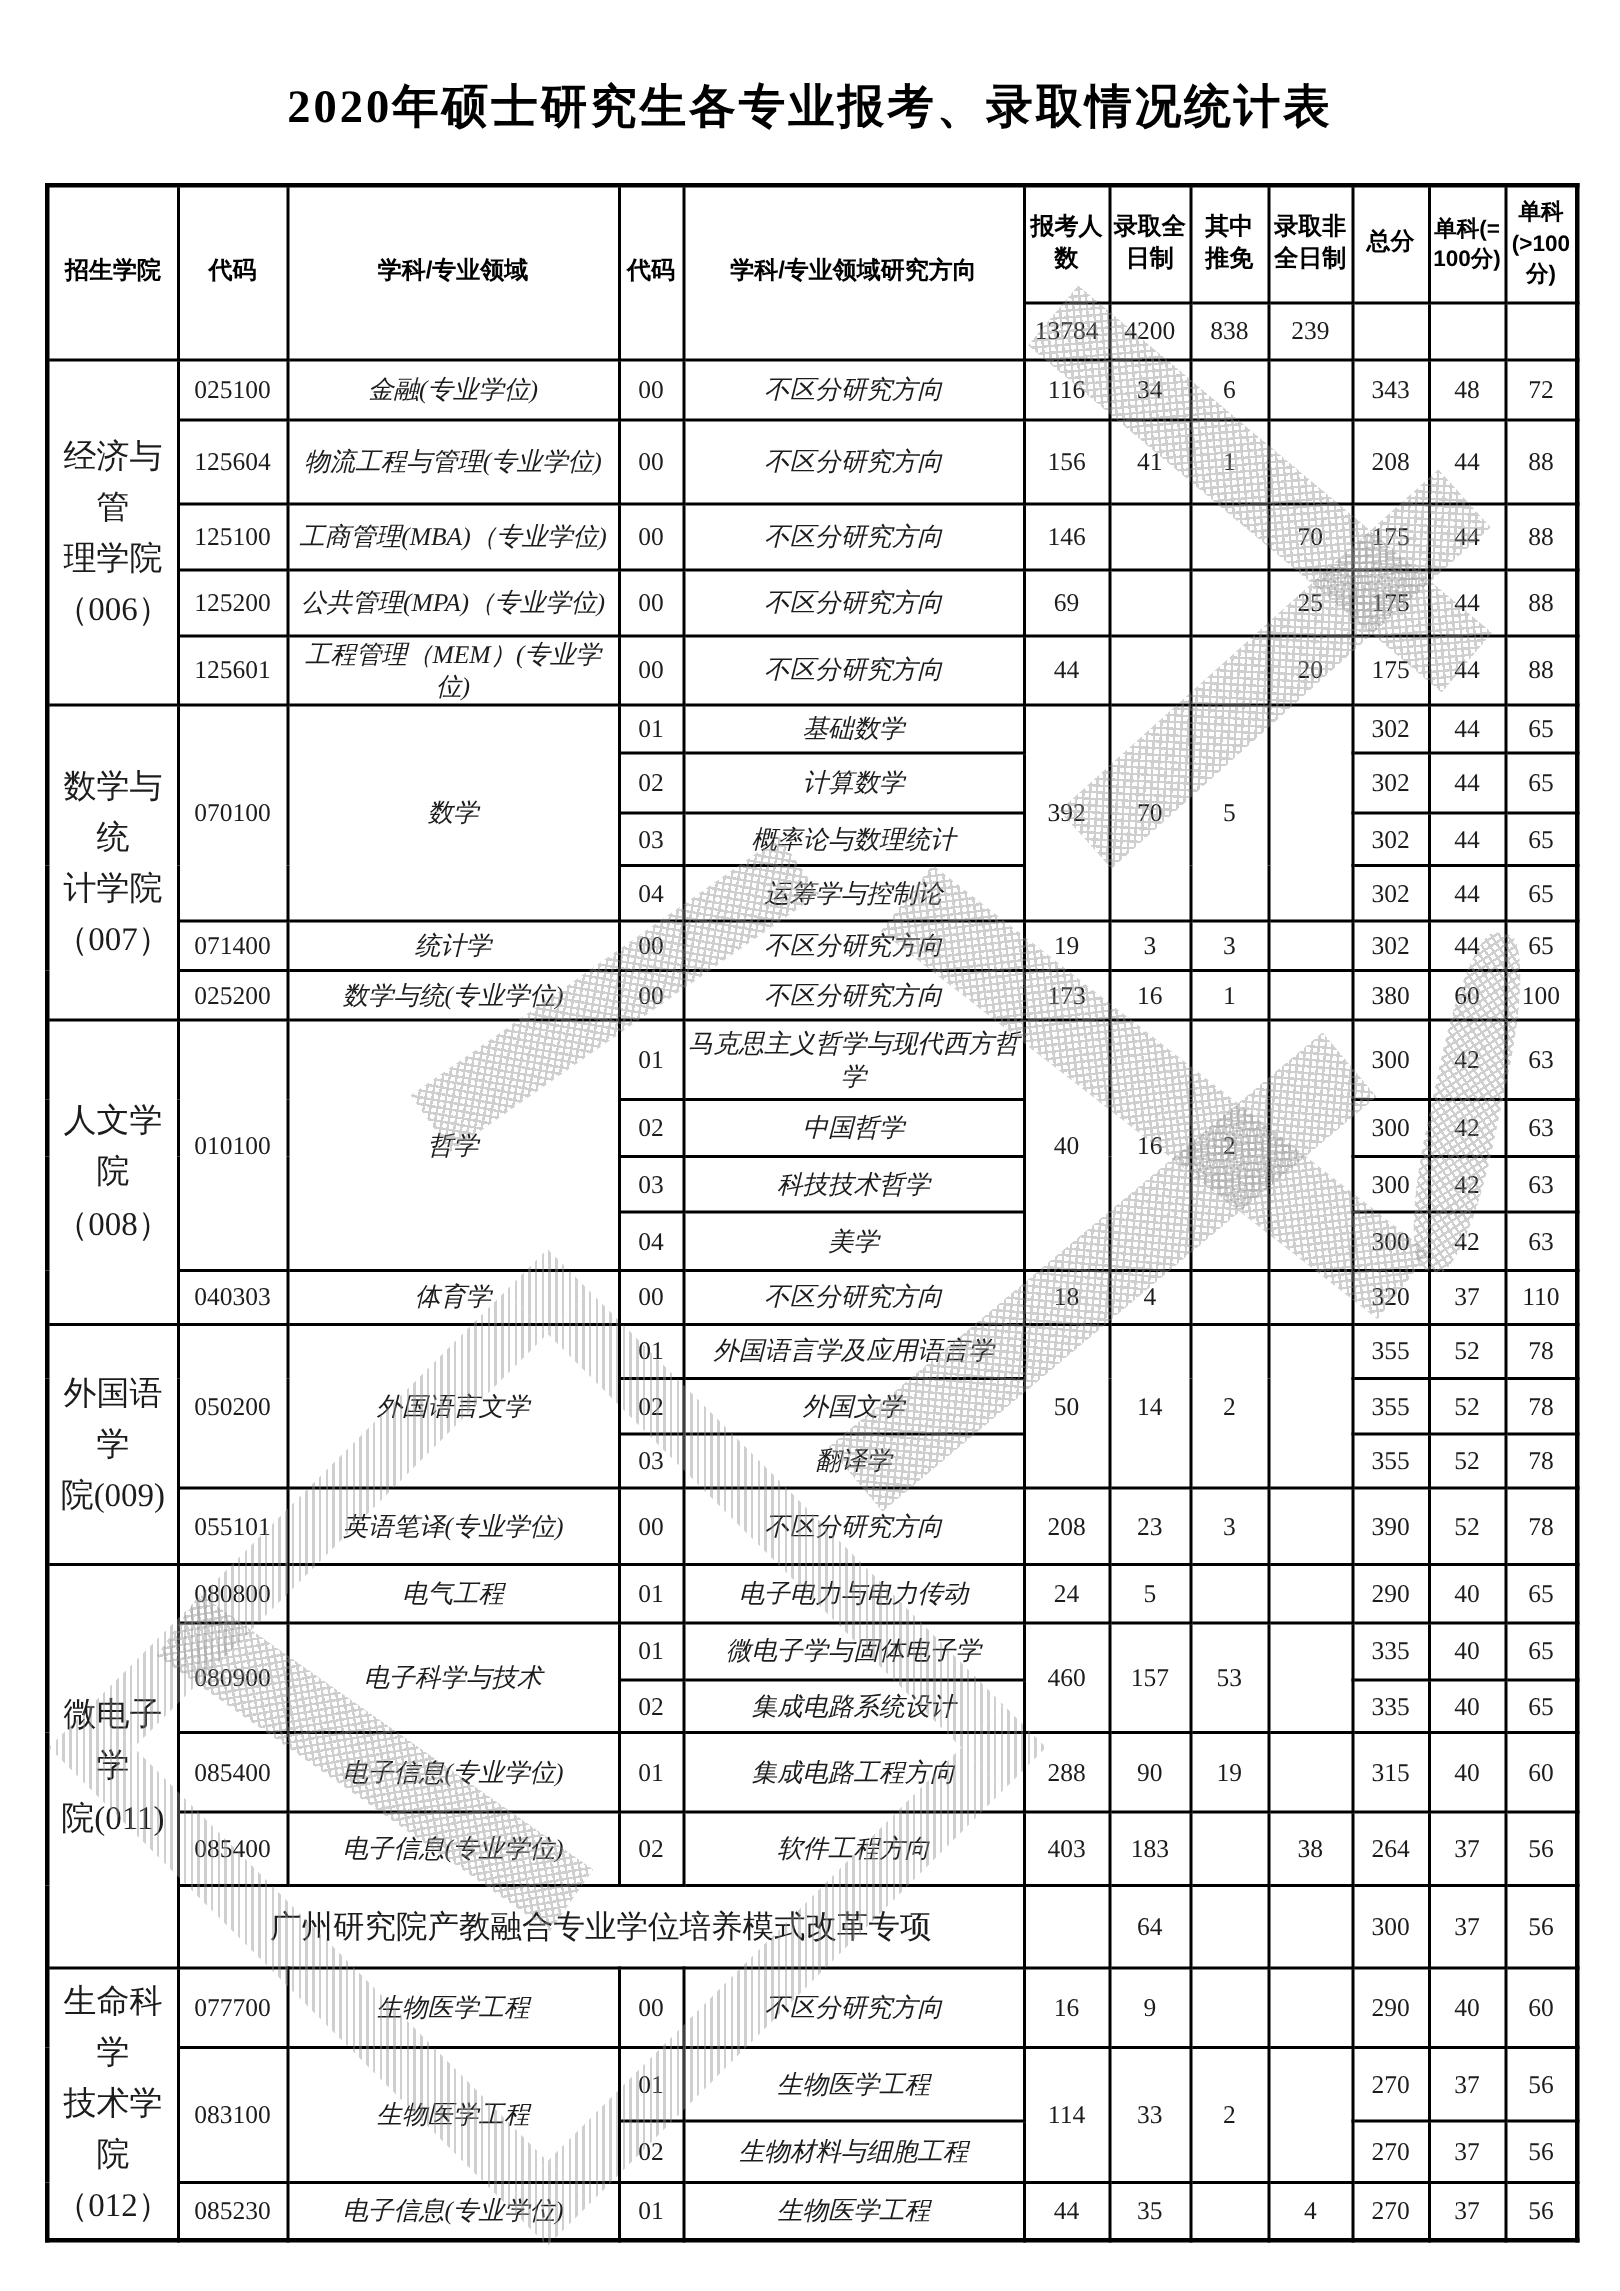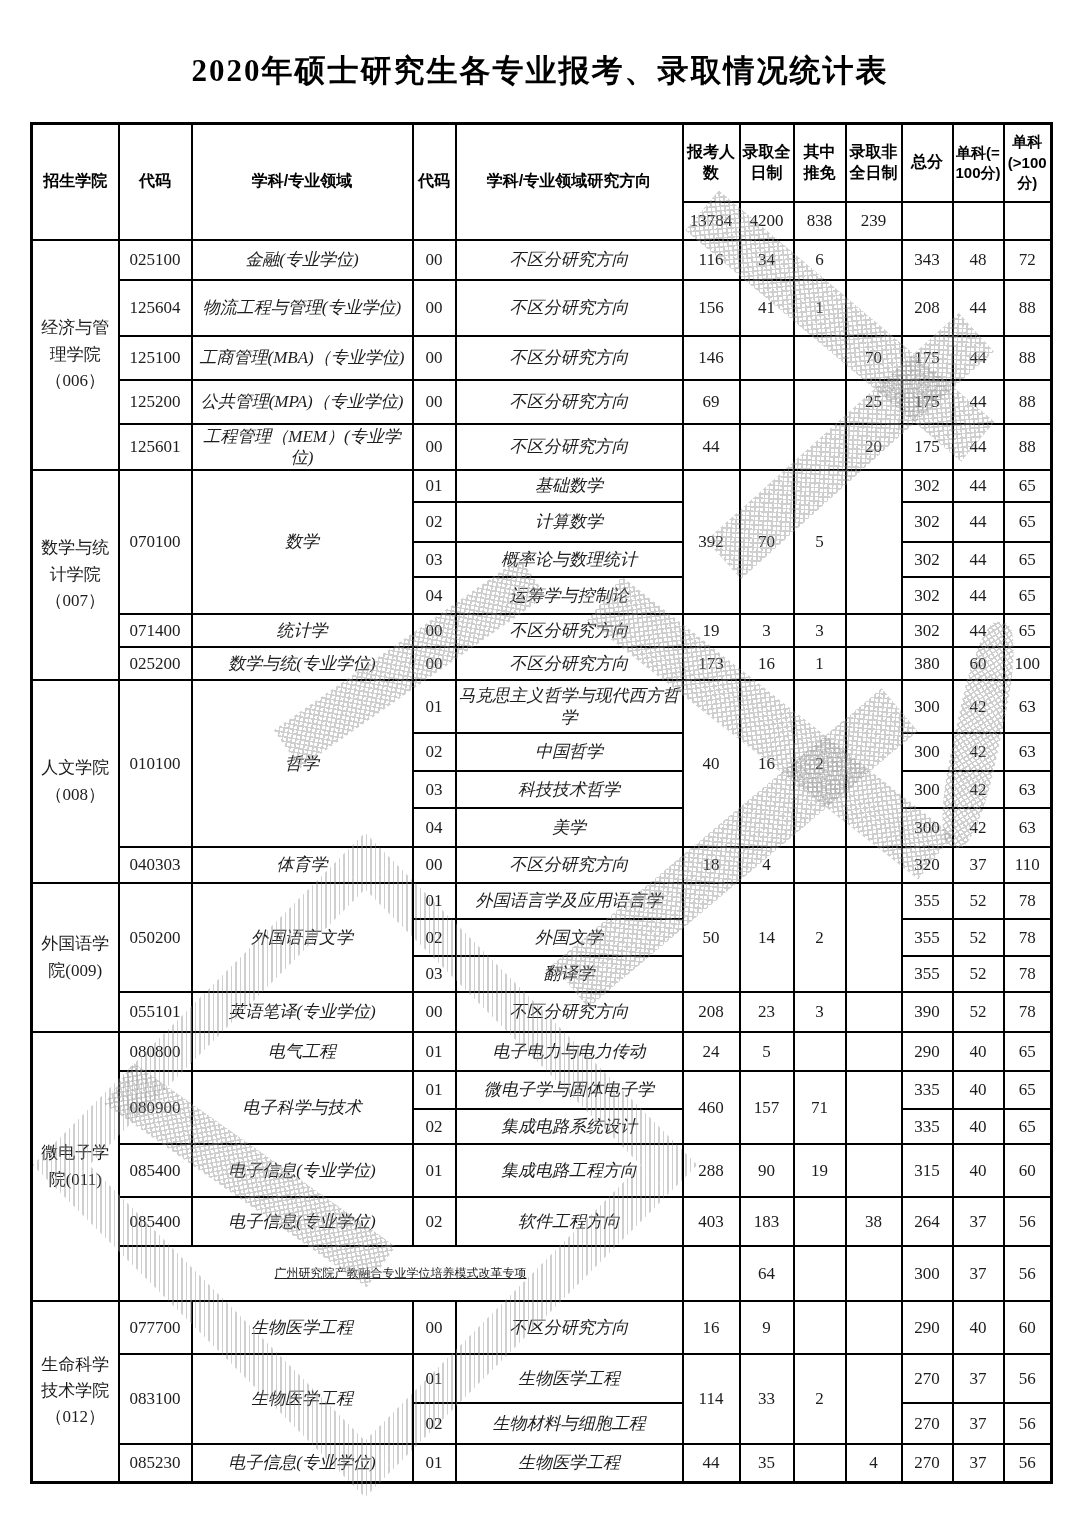--- a/index.html
+++ b/index.html
@@ -20,24 +20,24 @@
   td{
     border:2px solid #000;text-align:center;vertical-align:middle;
     font-size:17px;line-height:1.25;padding:1px 2px;overflow:hidden;
     color:#1c1c1c;
   }
   tr.head td{
     font-family:"Liberation Sans","DejaVu Sans",sans-serif;
     font-weight:bold;font-size:16px;line-height:1.3;color:#000;
   }
   tr.head td.narrow{font-size:15px;word-break:break-all;line-height:1.35;padding:1px 1px;}
-  td.college{white-space:pre-line;line-height:1.55;font-size:17px;}
+  td.college{white-space:pre-line;line-height:1.55;font-size:22px;}
   td.field,td.dir{line-height:1.25;font-style:italic;}
   td.num{font-size:17px;}
-  td.merged{font-size:12px;text-decoration:underline;}
+  td.merged{font-size:21px;}
   
   .wm{position:absolute;pointer-events:none;opacity:.42;z-index:5;}
   .hatch{
     background-image:
       repeating-linear-gradient(45deg,#8f8f8f 0 1.6px,transparent 1.6px 4.5px),
       repeating-linear-gradient(-45deg,#8f8f8f 0 1.6px,transparent 1.6px 4.5px);
   }
   .diamond{
     width:390px;height:390px;transform:rotate(45deg);
     border:40px solid;
@@ -296,21 +296,21 @@
     <td class="num">52</td>
     <td class="num">78</td>
   </tr>
   <tr style="height:36px">
     <td class="num">03</td>
     <td class="dir">翻译学</td>
     <td class="num">355</td>
     <td class="num">52</td>
     <td class="num">78</td>
   </tr>
-  <tr style="height:40px">
+  <tr style="height:51px">
     <td class="num">055101</td>
     <td class="field">英语笔译(专业学位)</td>
     <td class="num">00</td>
     <td class="dir">不区分研究方向</td>
     <td class="num">208</td>
     <td class="num">23</td>
     <td class="num">3</td>
     <td class="num"></td>
     <td class="num">390</td>
     <td class="num">52</td>
@@ -332,21 +332,21 @@
     <td class="num">40</td>
     <td class="num">65</td>
   </tr>
   <tr style="height:38px">
     <td class="num" rowspan="2">080900</td>
     <td class="field" rowspan="2">电子科学与技术</td>
     <td class="num">01</td>
     <td class="dir">微电子学与固体电子学</td>
     <td class="num" rowspan="2">460</td>
     <td class="num" rowspan="2">157</td>
-    <td class="num" rowspan="2">71</td>
+    <td class="num" rowspan="2">53</td>
     <td class="num" rowspan="2"></td>
     <td class="num">335</td>
     <td class="num">40</td>
     <td class="num">65</td>
   </tr>
   <tr style="height:35px">
     <td class="num">02</td>
     <td class="dir">集成电路系统设计</td>
     <td class="num">335</td>
     <td class="num">40</td>

